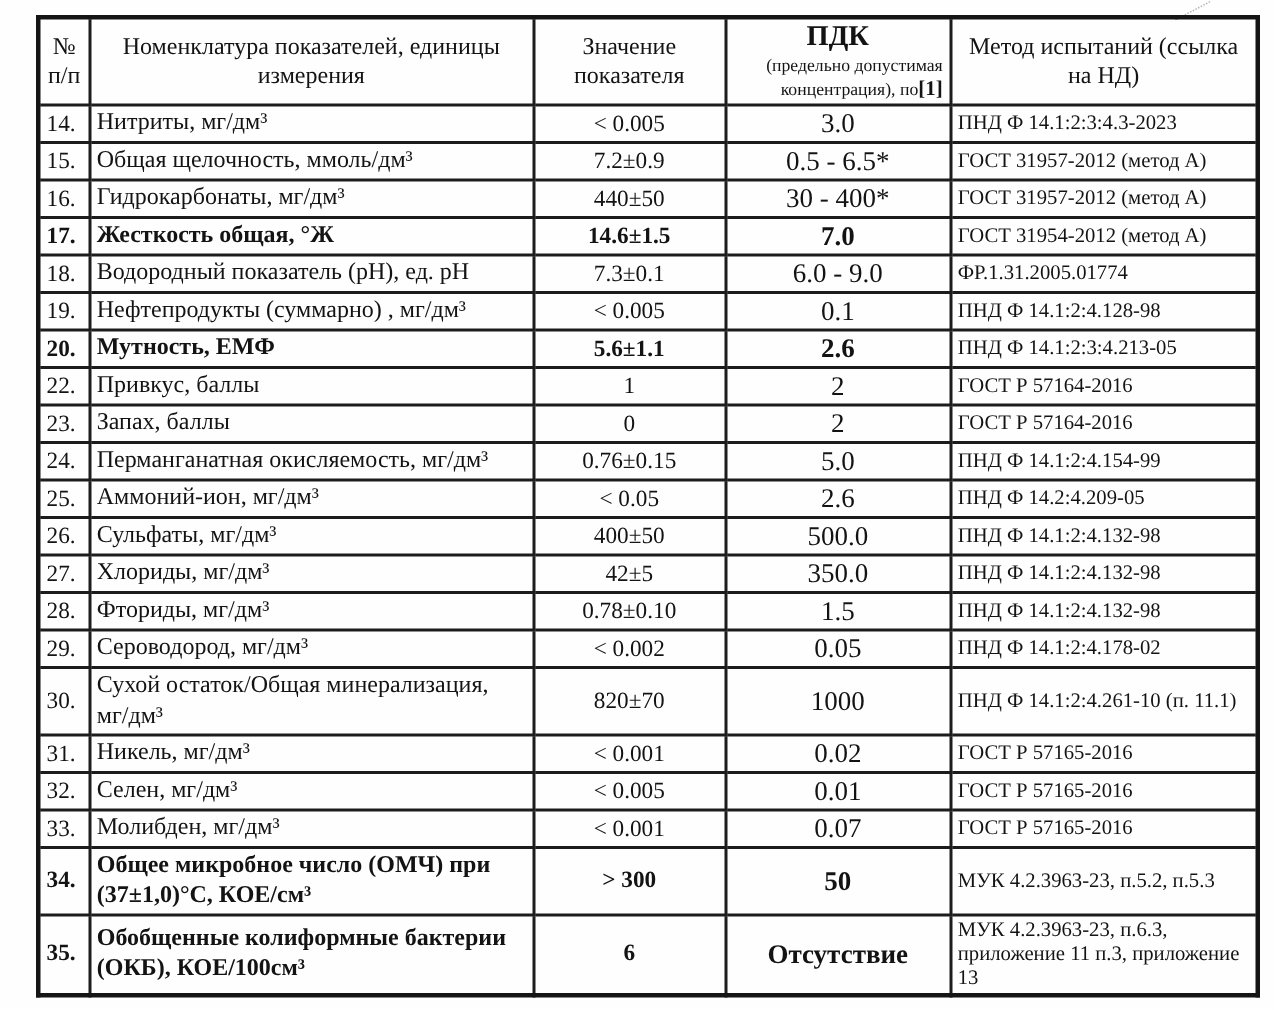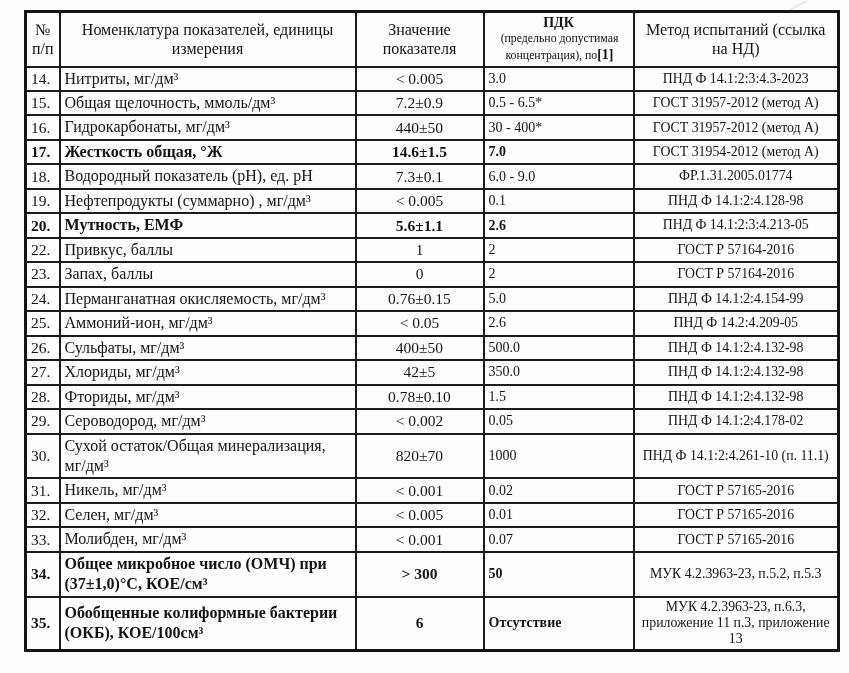--- a/index.html
+++ b/index.html
@@ -45,35 +45,35 @@
   .report thead tr { height: 55px; }
   .report tbody tr { height: 20px; }
   
   .report th {
     font-weight: normal;
     font-size: 16px;
     line-height: 1.22;
     text-align: center;
   }
   .h-num { font-size: 15px; line-height: 1.3; }
-  .pdk-title { font-weight: bold; font-size: 14px; line-height: 1.15; }
+  .pdk-title { font-weight: bold; font-size: 19px; line-height: 1.15; }
   .pdk-sub {
     font-size: 11.8px;
     line-height: 1.25;
-    text-align: center;
+    text-align: right;
     padding-left: 2px;
     font-family: Liberation Serif, serif;
   }
   .pdk-ref { font-weight: bold; font-size: 14px; }
   
   .col-num   { font-size: 15.5px; }
   .col-name  { text-align: left; padding-left: 9px; padding-right: 6px; font-size: 16px; line-height: 1.28; }
   .col-value { text-align: center; font-size: 15.5px; }
-  .col-pdk   { text-align: left; font-size: 14px; }
-  .col-method{ text-align: center; font-size: 13.8px; line-height: 1.18; }
+  .col-pdk   { text-align: center; font-size: 18px; }
+  .col-method{ text-align: left; font-size: 13.8px; line-height: 1.18; }
   .bold { font-weight: bold; margin-left: 30px; }
 </style>
 </head>
 <body>
 
 <div class="sheet">
   <div class="scan-artifact"></div>
 
   <table class="report">
     <colgroup>

